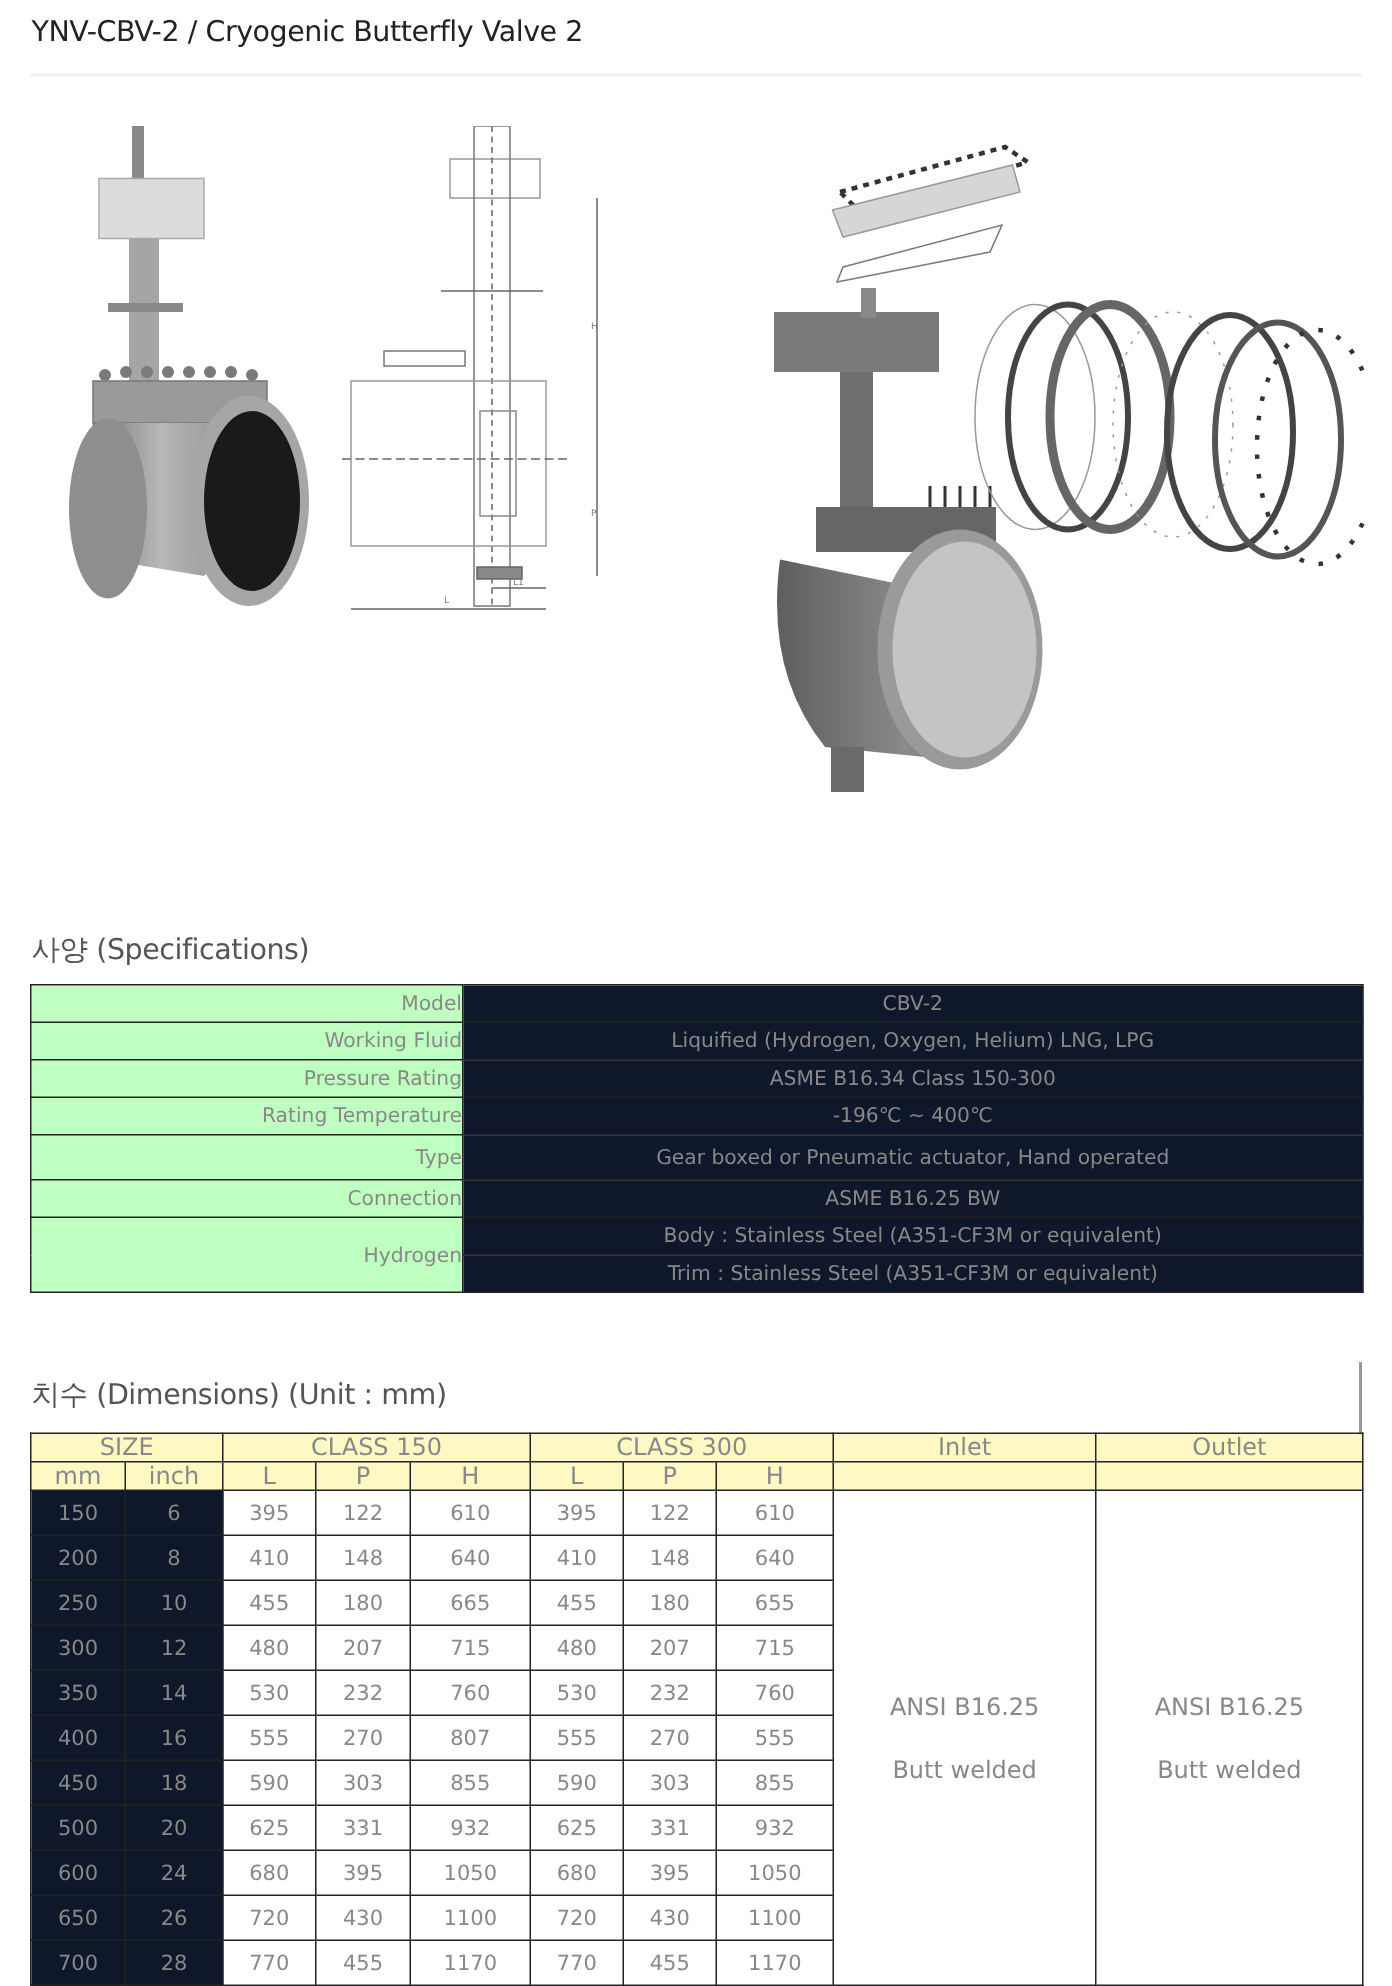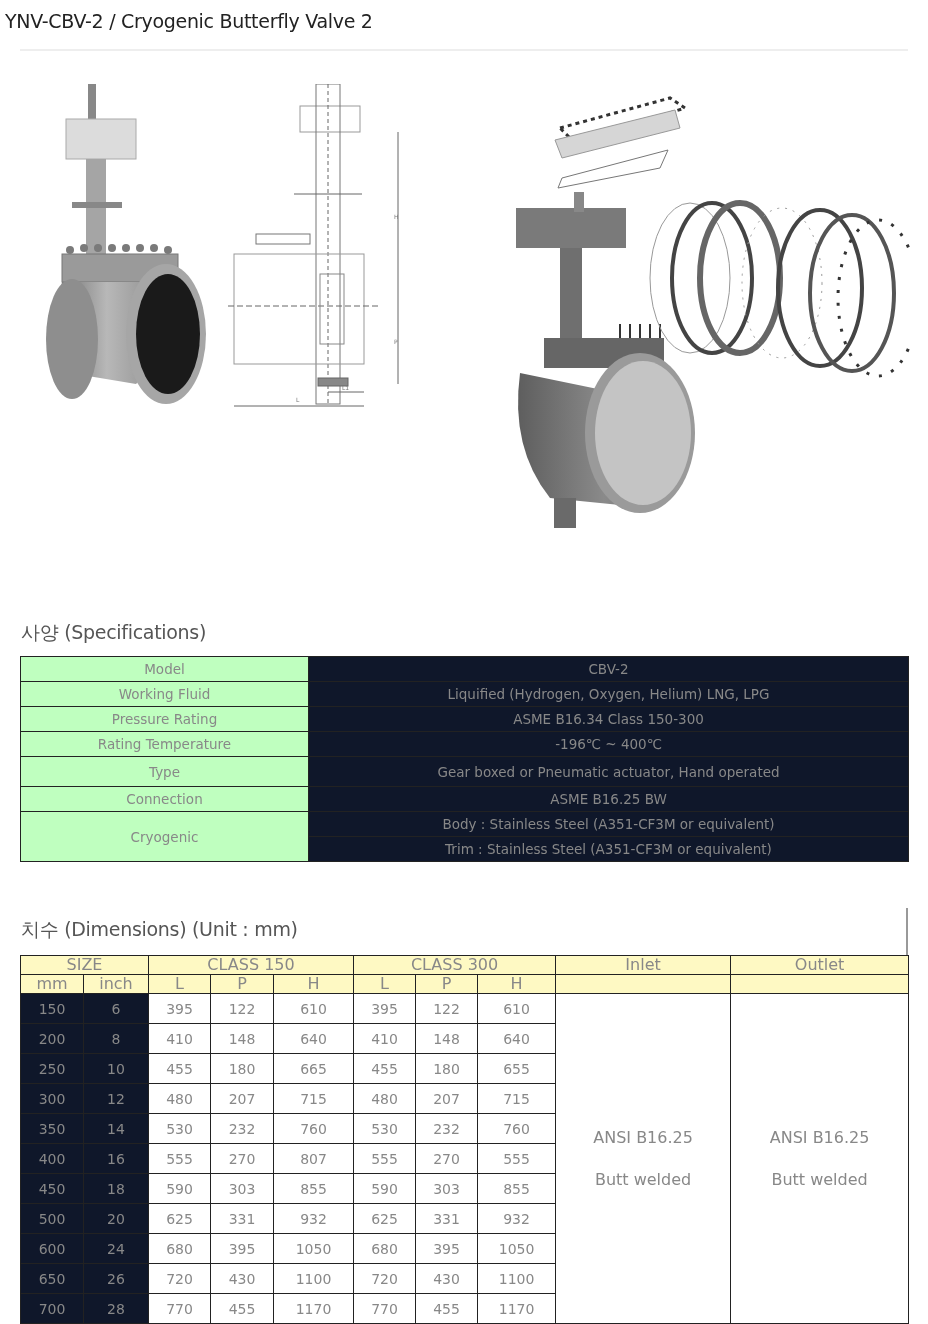--- a/index.html
+++ b/index.html
@@ -1,36 +1,36 @@
 <!DOCTYPE html>
 <html><head>
   <meta charset="utf-8">
   <style>
     html, body { margin: 0; padding: 0; background: #ffffff; }
     body {
       width: 928px; height: 1324px; position: relative; overflow: hidden;
       font-family: "DejaVu Sans", sans-serif; color: #777;
     }
     .page-title {
-      position: absolute; left: 5px; top: 10px;
+      position: absolute; left: 21px; top: 10px;
       font-size: 19px; color: #222; letter-spacing: -0.3px;
       font-family: "DejaVu Sans", sans-serif;
     }
     .title-rule {
       position: absolute; left: 20px; top: 49px; width: 888px; height: 2px; background: #eeeeee;
     }
     .figure { position: absolute; }
     .section-title {
       position: absolute; left: 21px; font-size: 19px; color: #555;
       font-family: "DejaVu Sans", sans-serif; letter-spacing: -0.3px;
     }
     table { border-collapse: collapse; position: absolute; table-layout: fixed; }
     td, th { border: 1.5px solid #222; padding: 0; font-weight: normal; color: #888; }
     .spec td { font-size: 13.5px; height: 24px; }
-    .spec td.lbl { background: #bfffbf; padding-left: 0; text-align: center; }
+    .spec td.lbl { background: #bfffbf; padding-left: 0; text-align: right; }
     .spec td.val { background: #0f172a; text-align: center; }
     .dims td { font-size: 14px; text-align: center; height: 29px; }
     .dims tr.h1 td, .dims tr.h2 td { height: 18px; font-size: 16px; background: #fef9c3; line-height: 16px; }
     .dims td.g { background: #0f172a; }
     .dims td.merged { vertical-align: middle; line-height: 42px; font-size: 16px; }
     .right-rule { position: absolute; left: 906px; top: 908px; width: 2px; height: 48px; background: #999; }
   </style>
 </head>
 <body>
 
@@ -150,21 +150,21 @@
   </tr>
   <tr style="height:30px">
     <td class="lbl">Type</td>
     <td class="val">Gear boxed or Pneumatic actuator, Hand operated</td>
   </tr>
   <tr>
     <td class="lbl">Connection</td>
     <td class="val">ASME B16.25 BW</td>
   </tr>
   <tr>
-    <td class="lbl" rowspan="2">Cryogenic</td>
+    <td class="lbl" rowspan="2">Hydrogen</td>
     <td class="val">Body : Stainless Steel (A351-CF3M or equivalent)</td>
   </tr>
   <tr>
     <td class="val">Trim : Stainless Steel (A351-CF3M or equivalent)</td>
   </tr>
 </tbody>
   </table>
 
 <div class="right-rule"></div>
 <div class="section-title" style="top:917px">치수 (Dimensions) (Unit : mm)</div>

